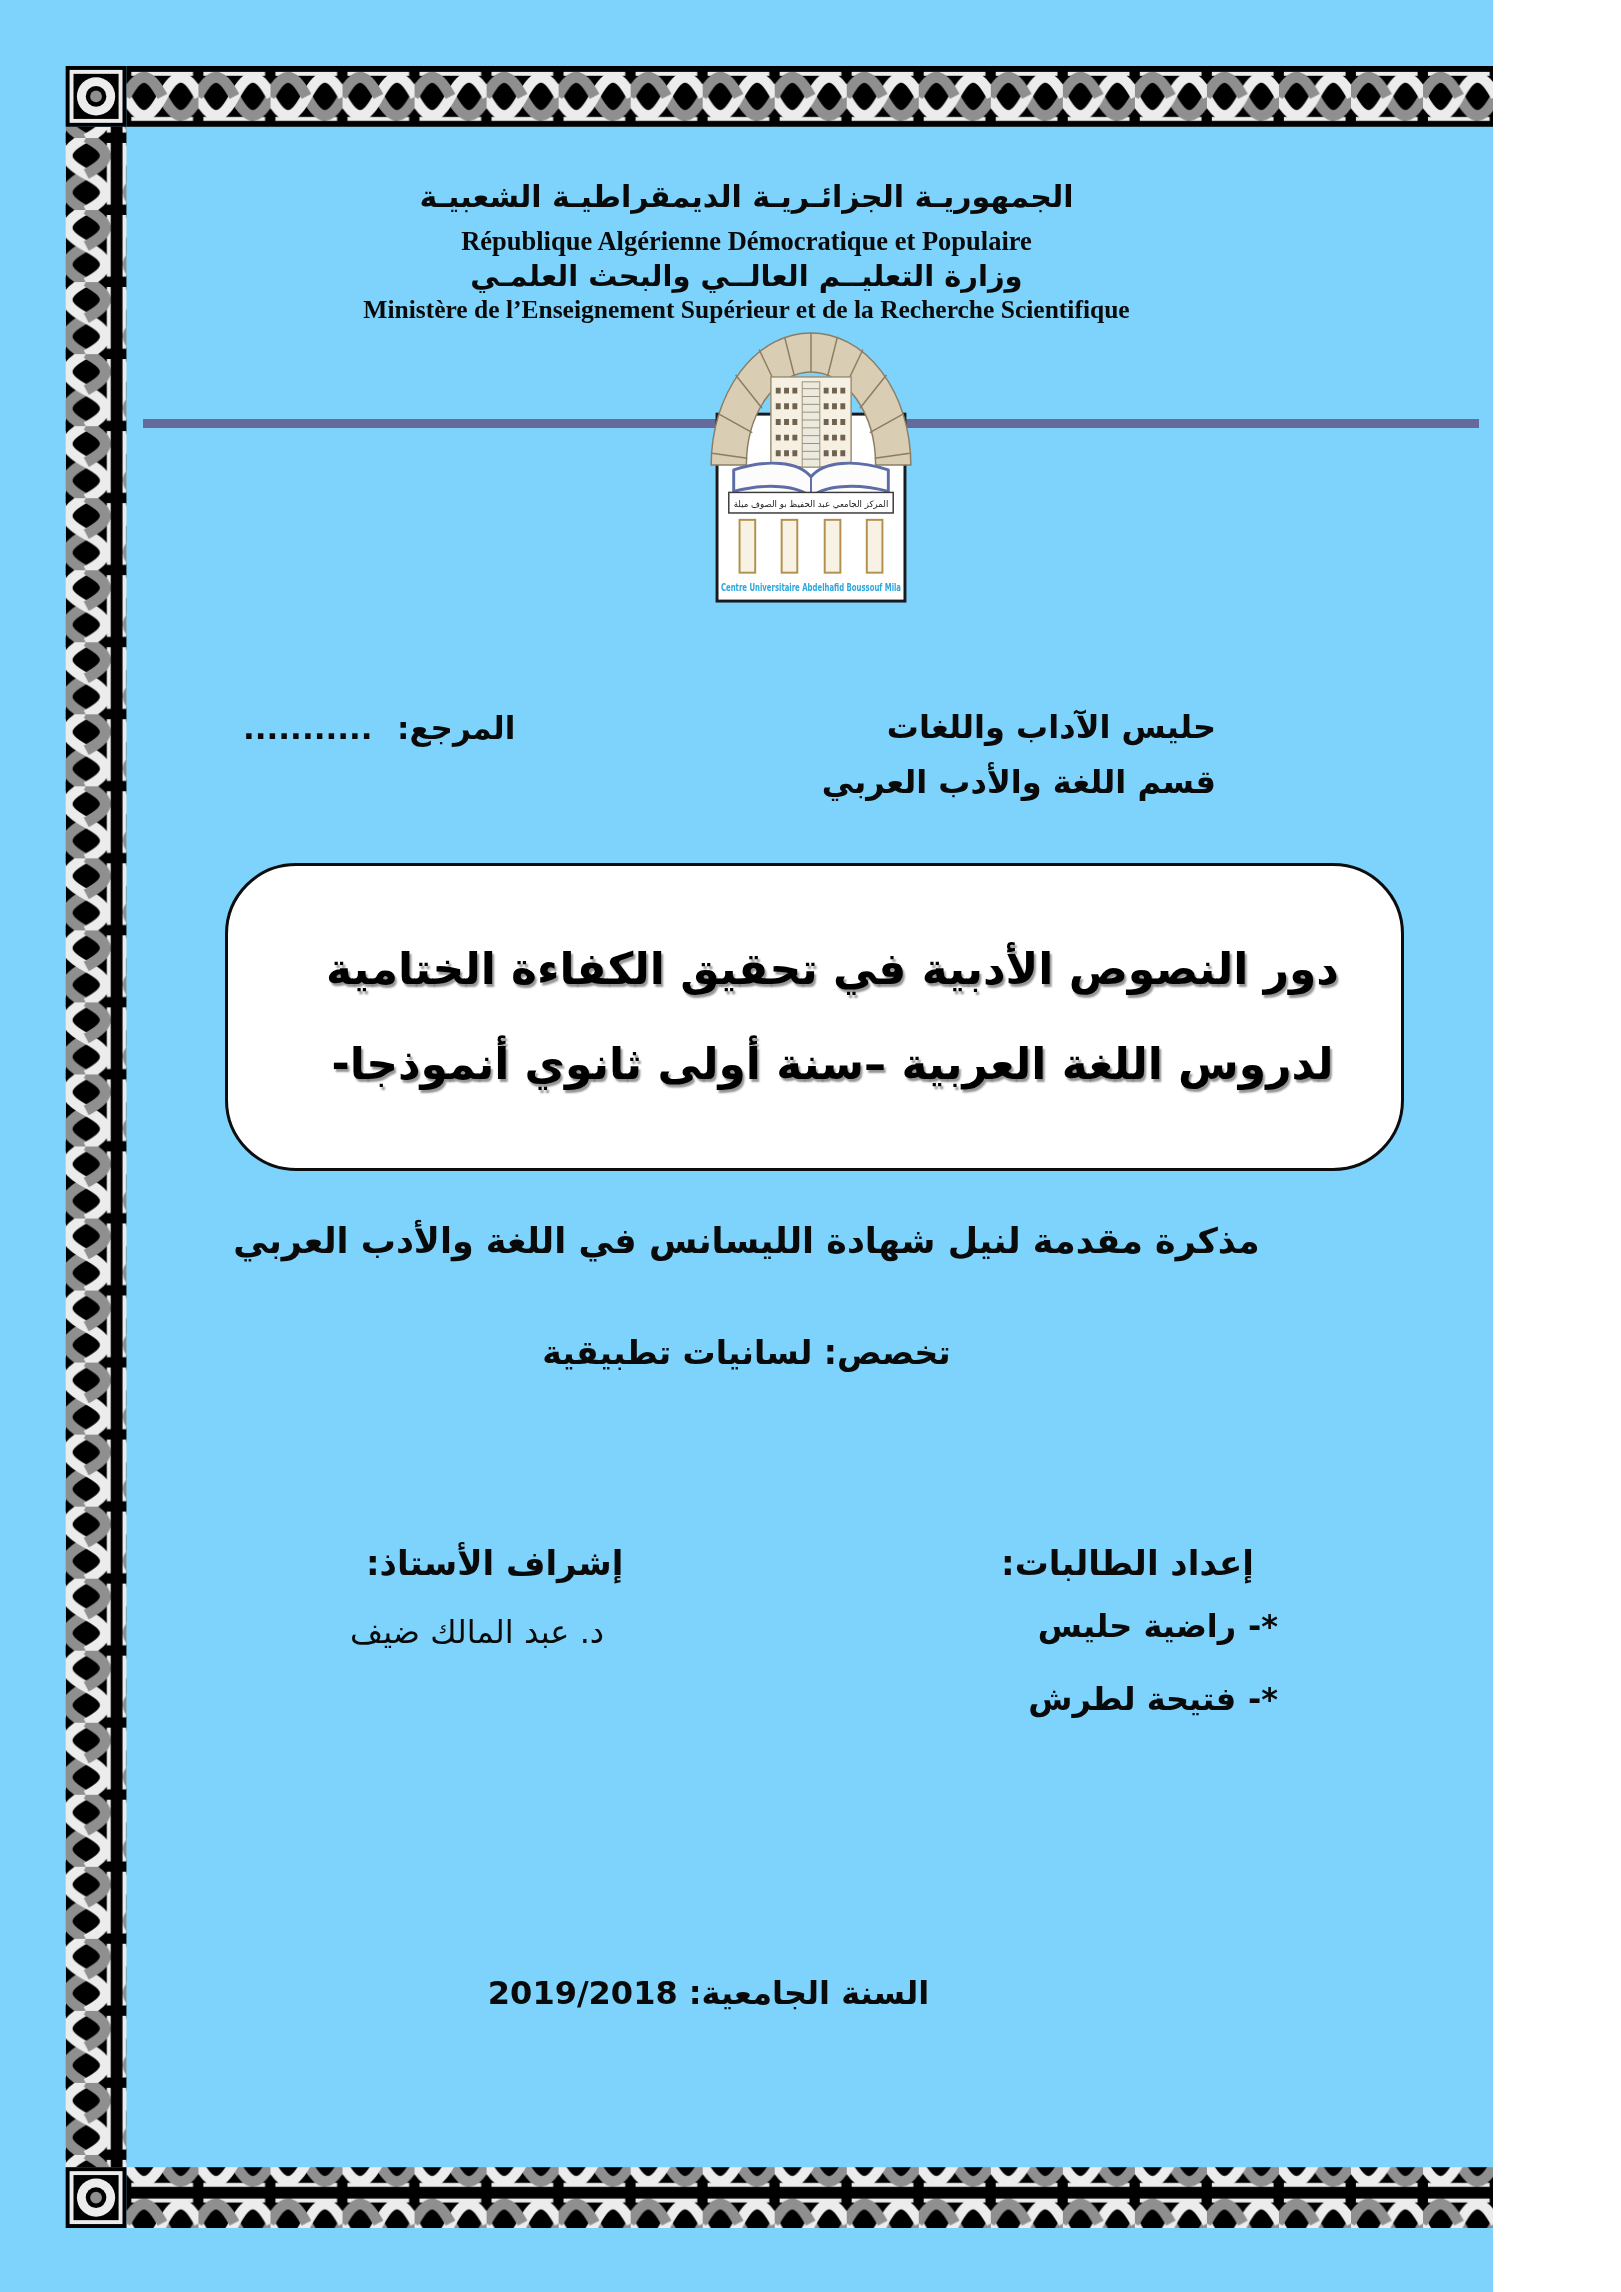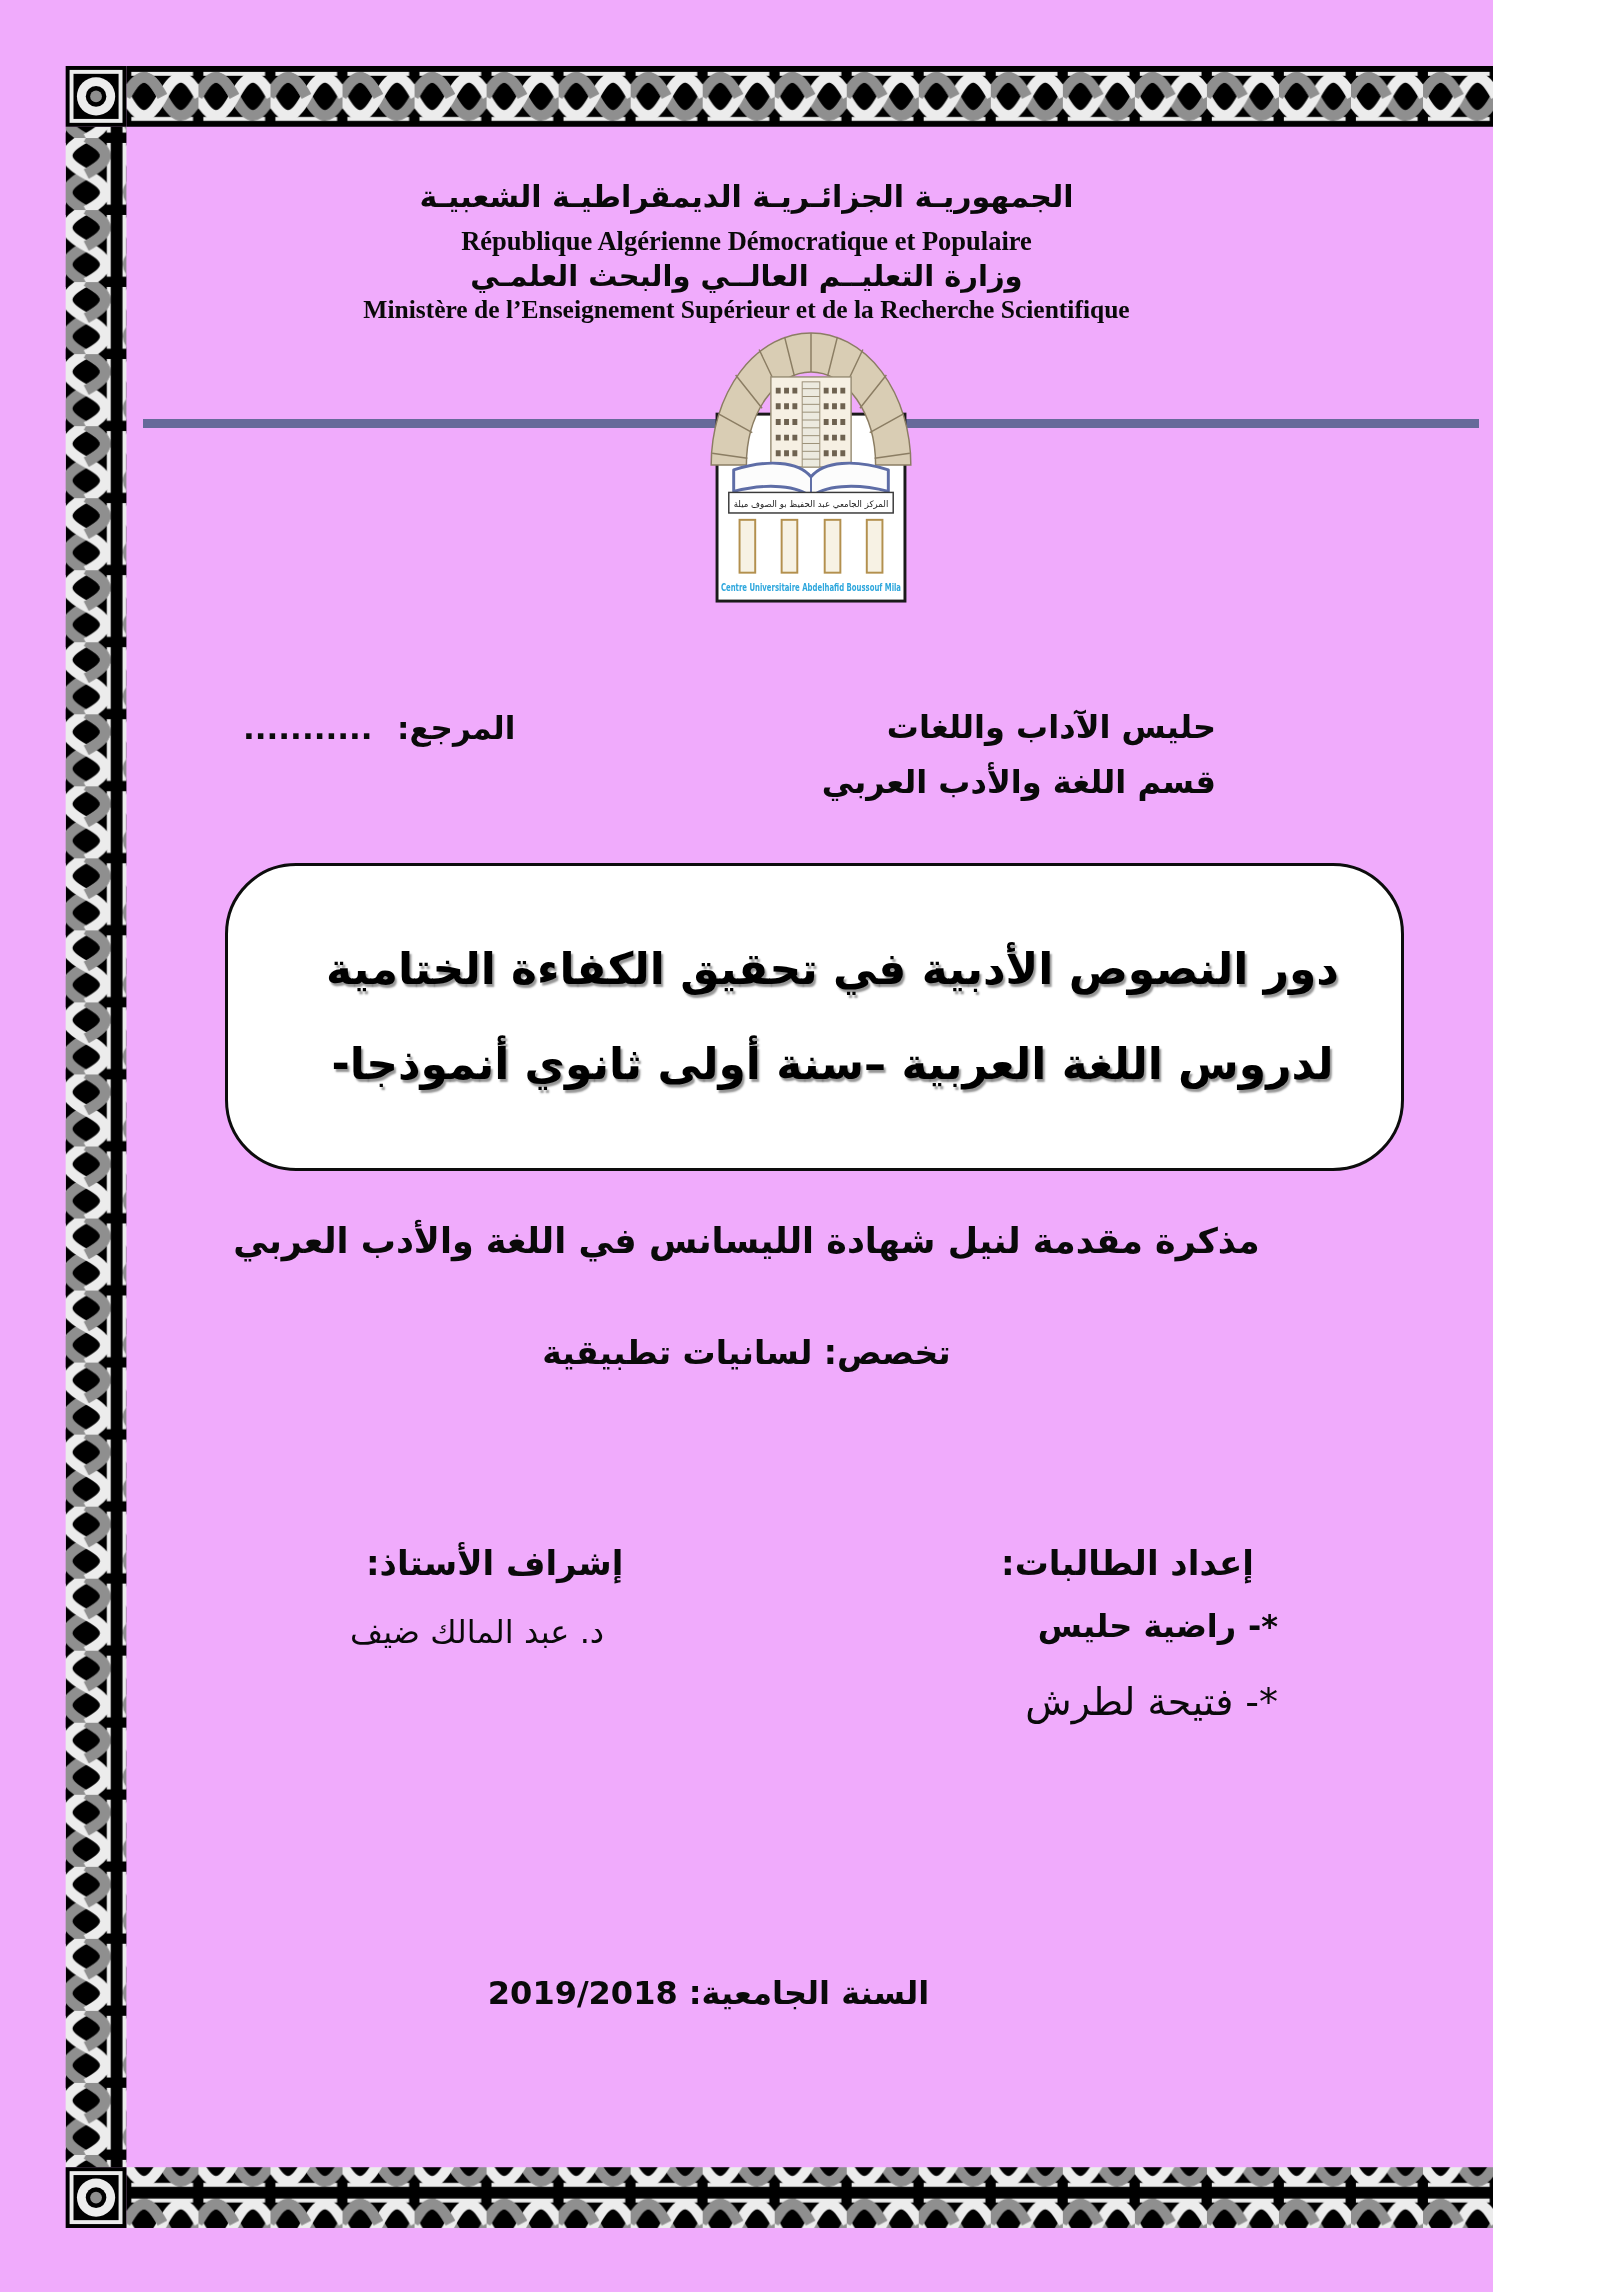--- a/index.html
+++ b/index.html
@@ -1,20 +1,20 @@
 <!DOCTYPE html>
 <html lang="ar"><head>
 <meta charset="utf-8">
 <style>
   html, body { margin:0; padding:0; background:#ffffff; }
   .page {
     position:relative;
     width:1493px;
     height:2293px;
-    background:#f0abfc;
+    background:#7dd3fc;
     overflow:hidden;
     font-family:"DejaVu Sans", sans-serif;
   }
   .abs { position:absolute; }
   .frame { position:absolute; top:0; left:0; }
   .ar { direction:rtl; color:#0a0a0a; font-family:"DejaVu Sans", sans-serif; }
   .fr { color:#0a0a0a; font-family:"Liberation Serif", serif; }
   .centered { left:0; right:0; text-align:center; }
 
   .hdr-ar1 { top:179px; font-size:30px; font-weight:700; }
@@ -46,21 +46,21 @@
     text-shadow:2px 2.9px 2px rgba(0,0,0,0.42);
   }
 
   .memoir1 { top:1221px; font-size:35px; font-weight:700; }
   .memoir2 { top:1296px; font-size:33px; font-weight:700;margin-top:37px; }
 
   .students-label   { top:1543px; right:239px; font-size:34px; font-weight:700; }
   .supervisor-label { top:1543px; left:366px;  font-size:34px; font-weight:700; }
   .student-1        { top:1607px; right:215px; font-size:32px; font-weight:700; }
   .supervisor-name  { top:1613px; left:350px;  font-size:32px; font-weight:400; }
-  .student-2        { top:1680px; right:215px; font-size:38px; font-weight:400; }
+  .student-2        { top:1680px; right:215px; font-size:32px; font-weight:700; }
   .bullet { letter-spacing:2px; margin-inline-end:11.8px; }
 
   .year-line { top:1974px; left:0; right:76px; text-align:center; font-size:32px; font-weight:700; }
   .year-num  { font-family:"DejaVu Sans", sans-serif;margin-top:8px; }
 </style>
 </head>
 <body>
 
 <div class="page">
 

